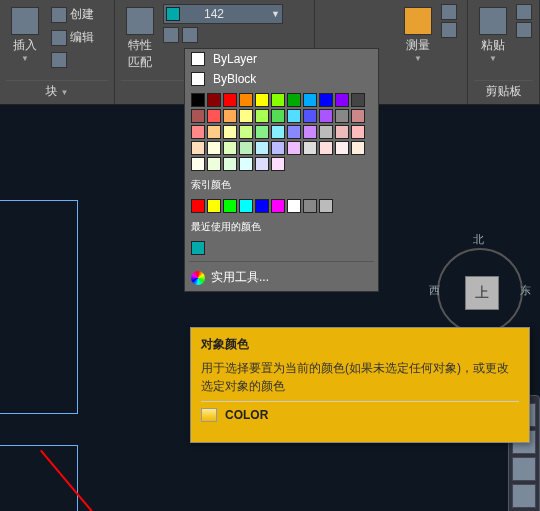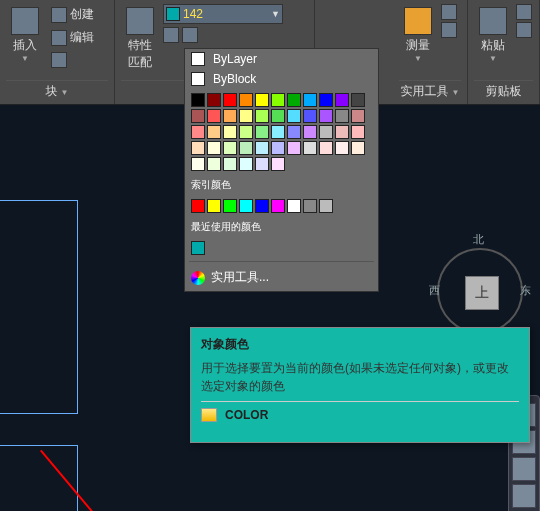--- a/index.html
+++ b/index.html
@@ -10,32 +10,32 @@
 .panel-lbl{color:#ddd;text-align:center;padding:2px 0;font-size:11px;border-top:1px solid #555;margin-top:2px}
 .panel-lbl .arrow{font-size:8px;margin-left:3px;color:#aaa}
 .big-btn{display:flex;flex-direction:column;align-items:center;color:#ddd;padding:3px 5px;cursor:pointer}
 .big-btn .ic{width:28px;height:28px;margin-bottom:2px}
 .small-btn{display:flex;align-items:flex-end;color:#ddd;padding:2px 3px;cursor:pointer;gap:3px}
 .small-btn .ic{width:16px;height:16px}
 .vstack{display:flex;flex-direction:column;gap:2px}
 .ic{display:inline-block;background:#6a7a8a;border:1px solid #333}
 .color-dd{display:flex;align-items:center;background:#5a6a7a;border:1px solid #333;width:120px;height:20px;padding:1px 2px;cursor:pointer}
 .sw{width:14px;height:14px;border:1px solid #222;flex-shrink:0}
-.color-dd .txt{color:#fde047;margin-left:3px;flex:1}
+.color-dd .txt{color:#e5e5e5;margin-left:24px;flex:1}
 .color-dd .caret{color:#ddd;font-size:9px}
 .dropdown{position:absolute;left:184px;top:48px;width:195px;background:#6a6a6a;border:1px solid #333;z-index:10}
 .dd-row{display:flex;align-items:center;padding:3px 6px;color:#fff;cursor:pointer}
 .dd-row .sw{margin-right:8px}
 .swg{display:flex;flex-wrap:wrap;padding:4px 6px;gap:2px}
 .swg .sw{cursor:pointer}
 .dd-sec{color:#fff;padding:3px 6px;font-size:10px}
 .dd-sep{height:1px;background:#555;margin:2px 4px}
 .dd-more{display:flex;align-items:center;padding:5px 6px;color:#fff;cursor:pointer;gap:6px}
 .wheel{width:14px;height:14px;border-radius:50%;background:conic-gradient(red,yellow,lime,cyan,blue,magenta,red)}
-.tooltip{position:absolute;left:190px;top:327px;width:340px;background:#14b8a6;border:1px solid #888;box-shadow:2px 2px 6px rgba(0,0,0,.4);z-index:20;padding:8px 10px}
+.tooltip{position:absolute;left:190px;top:327px;width:340px;background:#eab308;border:1px solid #888;box-shadow:2px 2px 6px rgba(0,0,0,.4);z-index:20;padding:8px 10px}
 .tt-title{font-weight:bold;color:#222;margin-bottom:6px}
 .tt-body{color:#333;line-height:1.5;margin-bottom:0}
 .tt-sep{height:1px;background:#ccc;margin:6px 0}
 .tt-cmd{display:flex;align-items:center;gap:8px;font-weight:bold;color:#222;margin-bottom:12px}
 .tt-ic{width:16px;height:14px;background:linear-gradient(#ffe989,#f3b900);border:1px solid #999}
 .tt-help{color:#333}
 .canvas{position:absolute;left:0;top:105px;right:0;bottom:0;background:#0e1622}
 .selbox{position:absolute;border:1px solid #6ab0ff}
 .redline{position:absolute;width:2px;background:red;transform-origin:top left}
 .viewcube{position:absolute;right:15px;top:143px;width:90px;height:130px;color:#9aa;text-align:center}
@@ -129,21 +129,20 @@
       <div class="big-btn">
         <span class="ic" style="background:#e8a030"></span>
         <span>测量</span>
         <span style="font-size:8px;color:#aaa">▼</span>
       </div>
       <div class="vstack">
         <span class="ic" style="width:16px;height:16px"></span>
         <span class="ic" style="width:16px;height:16px"></span>
       </div>
     </div>
-    <div class="panel-lbl"><span>实用工具</span><span class="arrow">▼</span></div>
   </div>
 
   <div class="panel p-clip">
     <div class="panel-ctl">
       <div class="big-btn">
         <span class="ic"></span>
         <span>粘贴</span>
         <span style="font-size:8px;color:#aaa">▼</span>
       </div>
       <div class="vstack">

